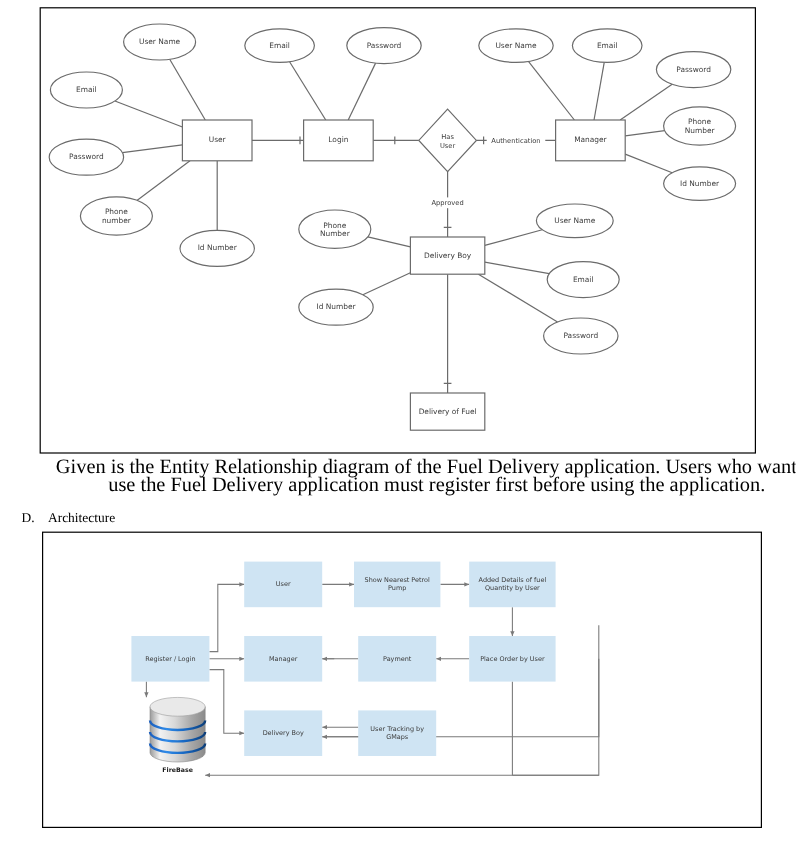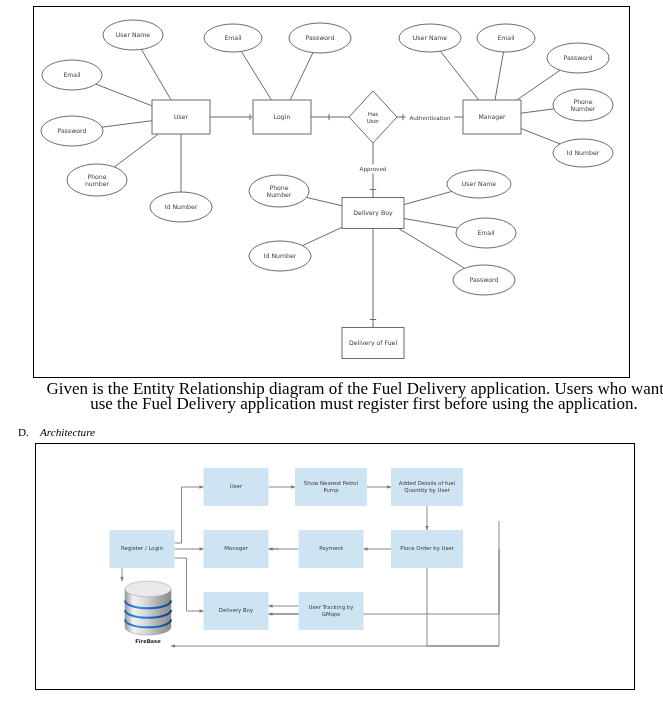--- a/index.html
+++ b/index.html
@@ -9,21 +9,21 @@
   
   .fig-frame{position:absolute;border:1px solid #000;background:#fff;box-sizing:border-box;}
   #er-frame{left:33px;top:6px;width:597px;height:372px;}
   #arch-frame{left:35px;top:443px;width:600px;height:247px;}
 
   
   #er-caption{position:absolute;left:17px;top:381px;width:636px;
       font-size:17px;line-height:15.2px;text-align:center;margin-left:29px;}
   #arch-heading{position:absolute;left:18px;top:426px;width:300px;font-size:11.2px;}
   #arch-heading .letter{display:inline-block;width:22px;}
-  #arch-heading .ttl{font-style:italic;}
+  #arch-heading .ttl{}
 
   
   #er-svg{position:absolute;left:33px;top:6px;}
   #arch-svg{position:absolute;left:35px;top:443px;}
 
   .er-line{stroke:#6b6b6b;stroke-width:1;fill:none;}
   .er-shape{fill:#ffffff;stroke:#6b6b6b;stroke-width:1;}
   .er-txt{font-family:"DejaVu Sans", sans-serif;font-size:6.2px;fill:#3d3d3d;
           text-anchor:middle;dominant-baseline:middle;}
   .er-txt-sm{font-family:"DejaVu Sans", sans-serif;font-size:5.6px;fill:#3d3d3d;

